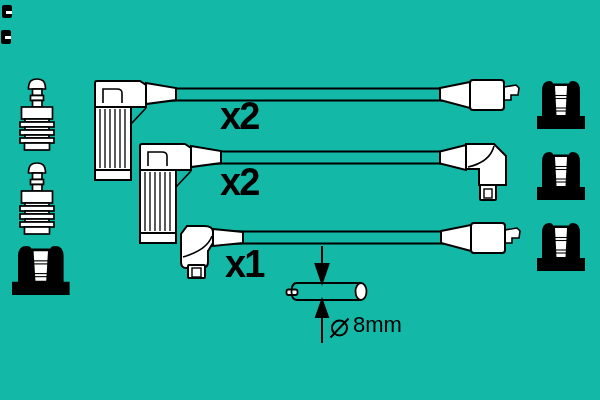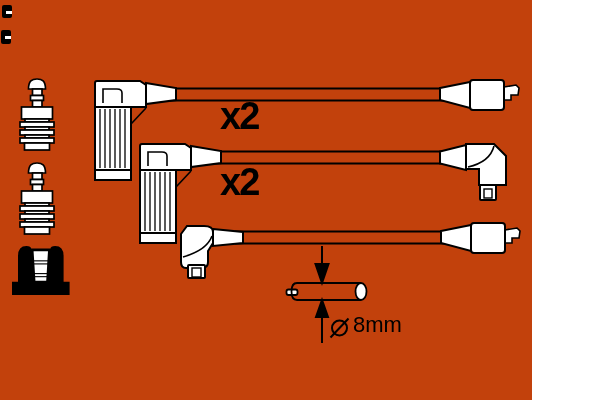--- a/index.html
+++ b/index.html
@@ -1,17 +1,17 @@
 <!DOCTYPE html>
 <html><head>
 <meta charset="utf-8">
 <style>
   html,body{margin:0;padding:0;background:#ffffff;}
   #stage{
-    position:relative;width:532px;height:400px;background:#c2410c;
+    position:relative;width:600px;height:400px;background:#14b8a6;
     font-family:"Liberation Sans", sans-serif;overflow:hidden;
   }
   #art{position:absolute;left:0;top:0;}
   .qty-label{
     position:absolute;color:#000;font-weight:700;font-size:38px;
     line-height:0.82;letter-spacing:-2px;white-space:nowrap;
   }
   .dim-label{
     position:absolute;color:#000;font-weight:400;font-size:22px;
     line-height:0.85;letter-spacing:0px;white-space:nowrap;
@@ -170,16 +170,17 @@
         <circle cx="339.5" cy="328" r="7.5"></circle>
         <line x1="330.5" y1="337.5" x2="348.5" y2="318.5"></line>
       </g>
     </g>
   </svg>
 
   <div class="qty-label" style="left:220px;top:101px">x2</div>
 
   <div class="qty-label" style="left:220px;top:167px">x2</div>
 
+  <div class="qty-label" style="left:225px;top:249px">x1</div>
 
   <div class="dim-label" style="left:353px;top:316px">8mm</div>
 
 </div>
 
 </body></html>

